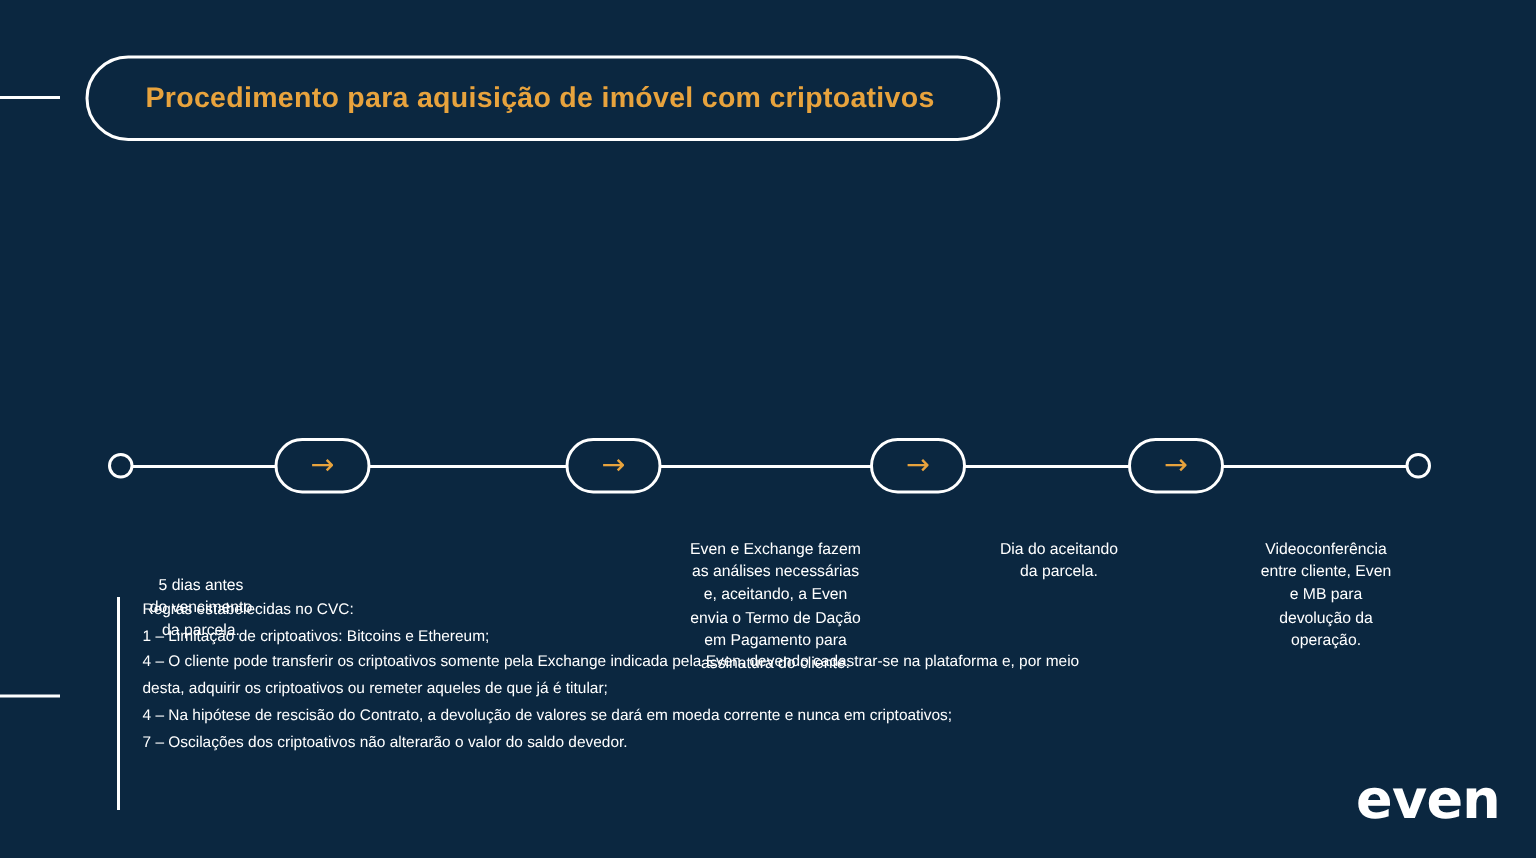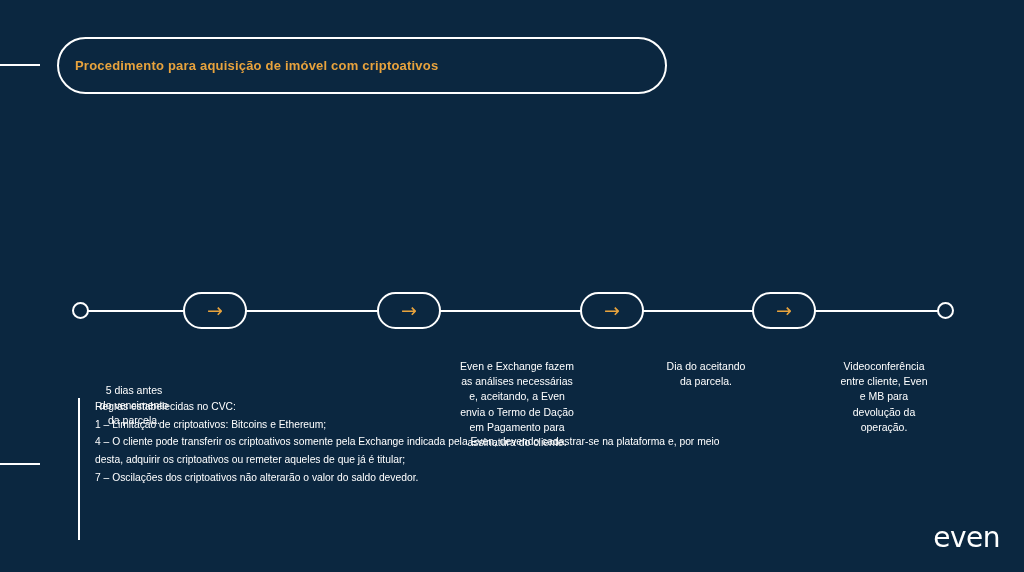--- a/index.html
+++ b/index.html
@@ -29,24 +29,24 @@
   .title-pill {
     position: absolute;
     left: 57px; top: 37px;
     width: 610px; height: 57px;
     border: 2px solid #ffffff;
     border-radius: 30px;
     display: flex; align-items: center;
   }
   .title-text {
     color: #e8a33d;
-    font-size: 13px;
+    font-size: 19px;
     font-weight: bold;
     letter-spacing: .2px;
-    padding-left: 16px;
+    padding-left: 38px;
   }
 
   
   .timeline {
     position: absolute;
     left: 0; top: 140px;
     width: 1024px; height: 200px;
   }
   .tl-line {
     position: absolute;
@@ -99,22 +99,22 @@
     font-size: 10.3px;
     line-height: 1.72;
   }
   .rules div { white-space: pre-wrap; }
 
   
   .logo {
     position: absolute;
     right: 24px; bottom: 18px;
     color: #ffffff;
-    font-size: 28px;
-    font-weight: normal;
+    font-size: 36px;
+    font-weight: bold;
     letter-spacing: -0.5px;
     font-family: "DejaVu Sans", sans-serif;
   }
 </style>
 </head>
 <body>
 
 <div class="slide">
 
   <div class="edge-rule r1"></div>
@@ -159,18 +159,19 @@
 e MB para
 devolução da
 operação.</div>
   </div>
 
   <div class="rules">
     <div>Regras estabelecidas no CVC:</div>
     <div>1 – Limitação de criptoativos: Bitcoins e Ethereum;</div>
     <div>4 – O cliente pode transferir os criptoativos somente pela Exchange indicada pela Even, devendo cadastrar-se na plataforma e, por meio
 desta, adquirir os criptoativos ou remeter aqueles de que já é titular;</div>
+    <div>4 – Na hipótese de rescisão do Contrato, a devolução de valores se dará em moeda corrente e nunca em criptoativos;</div>
     <div>7 – Oscilações dos criptoativos não alterarão o valor do saldo devedor.</div>
   </div>
 
   <div class="logo">even</div>
 
 </div>
 
 </body></html>

